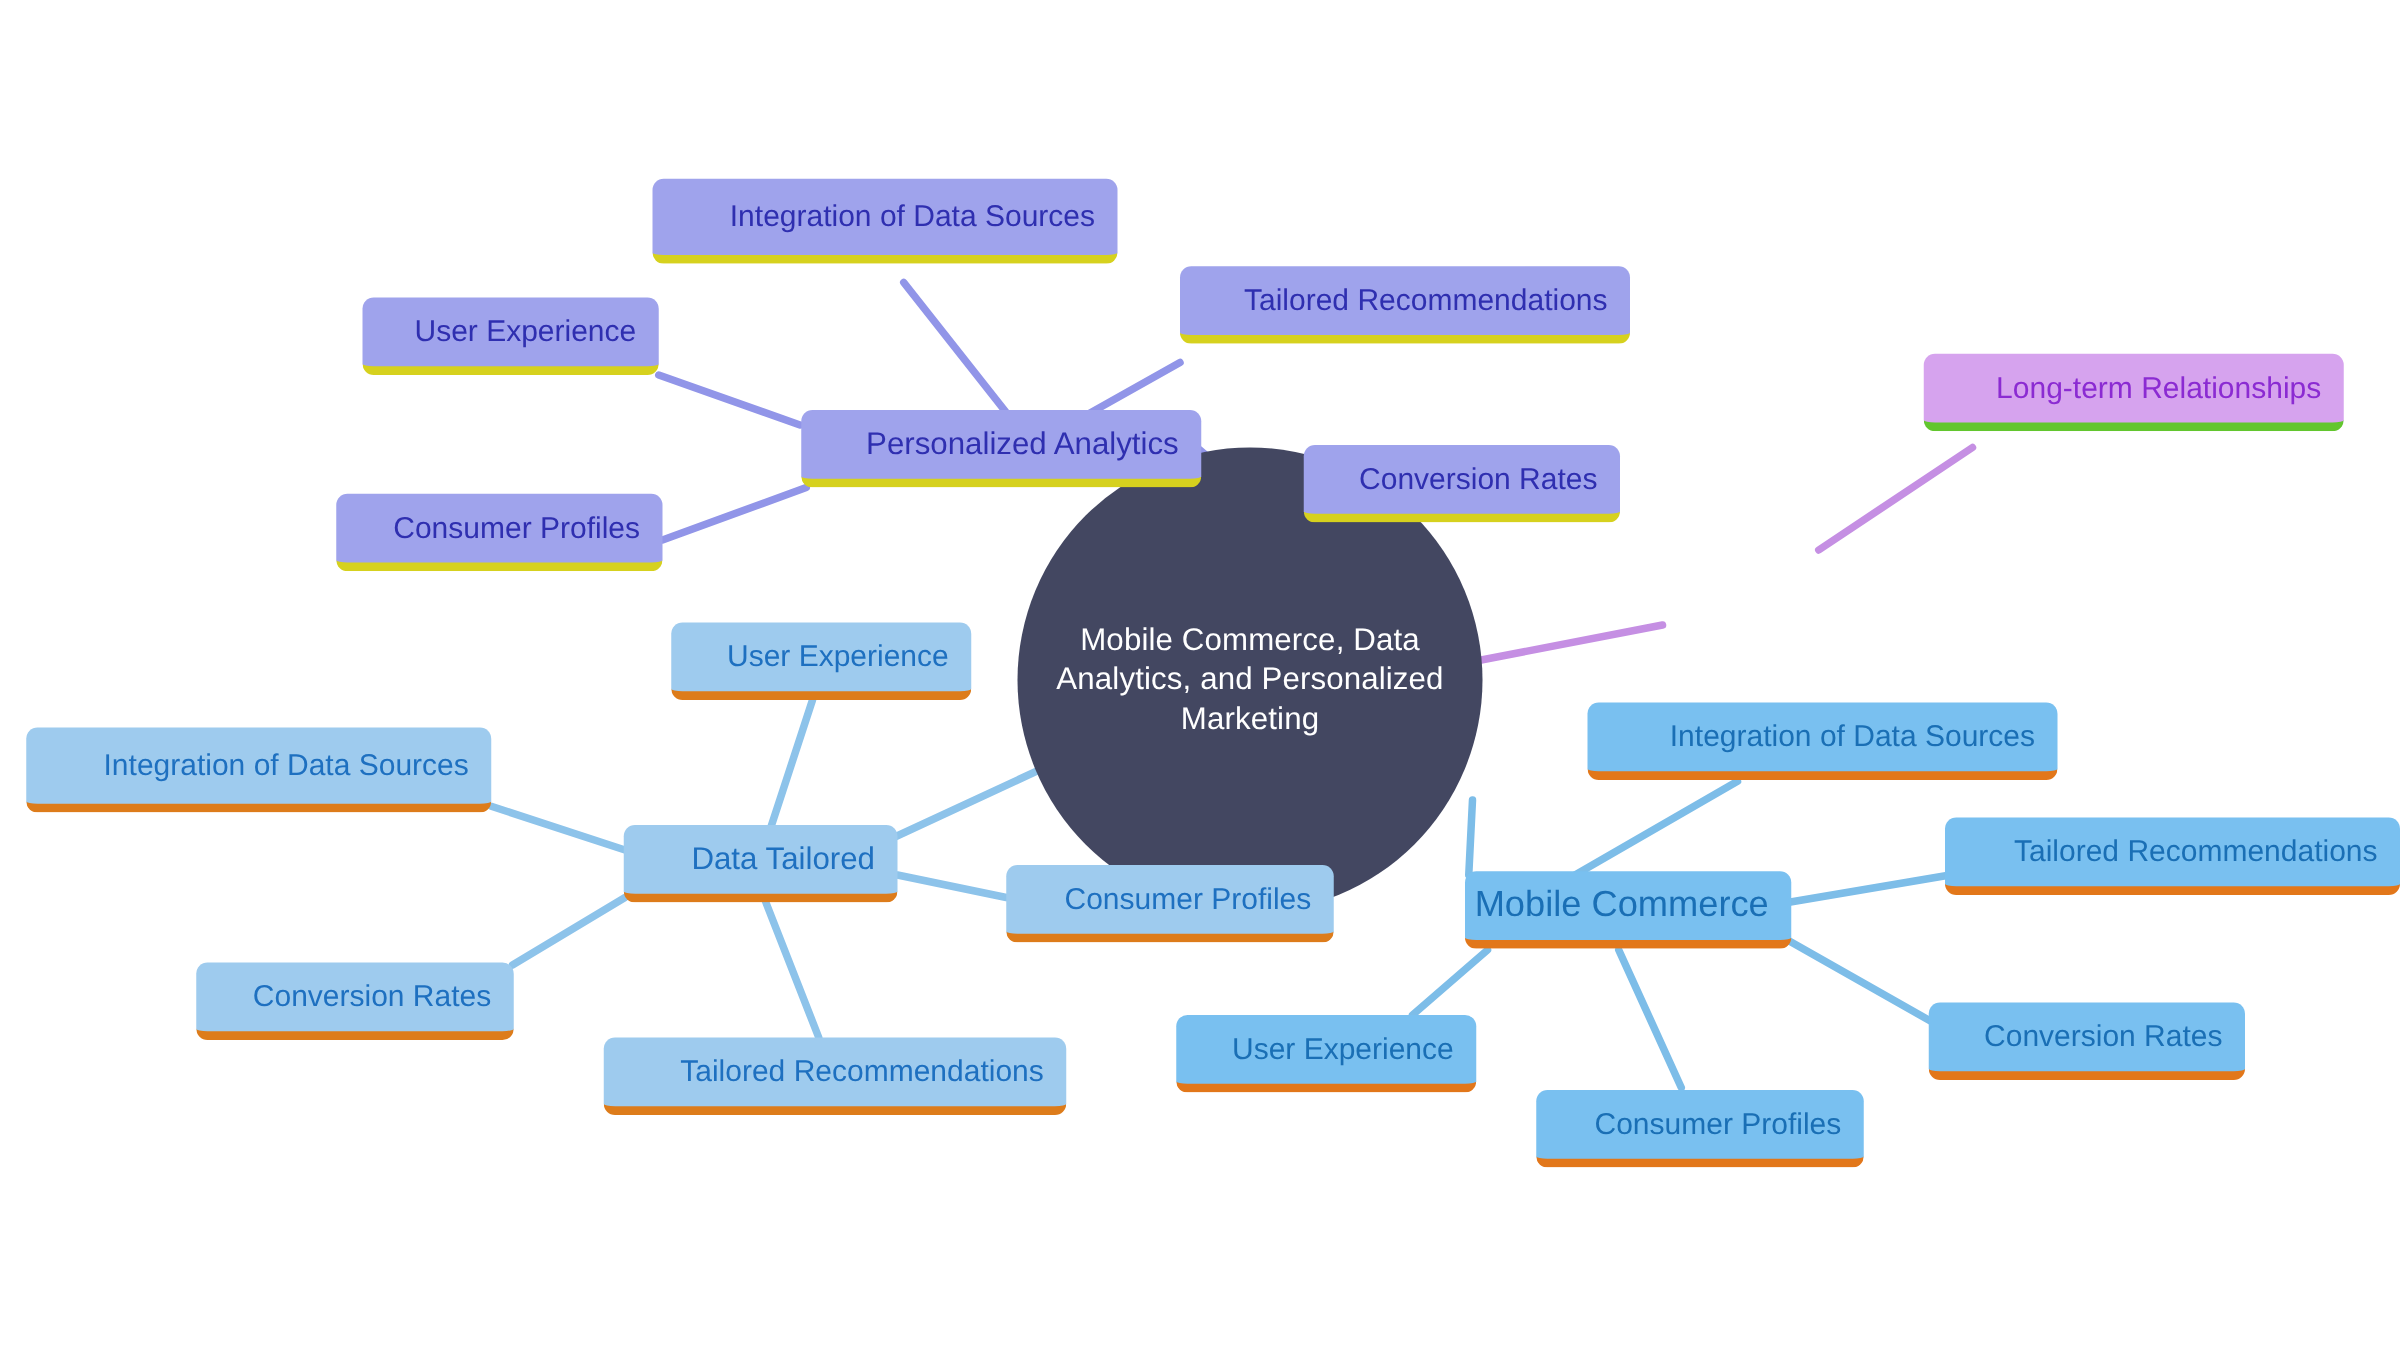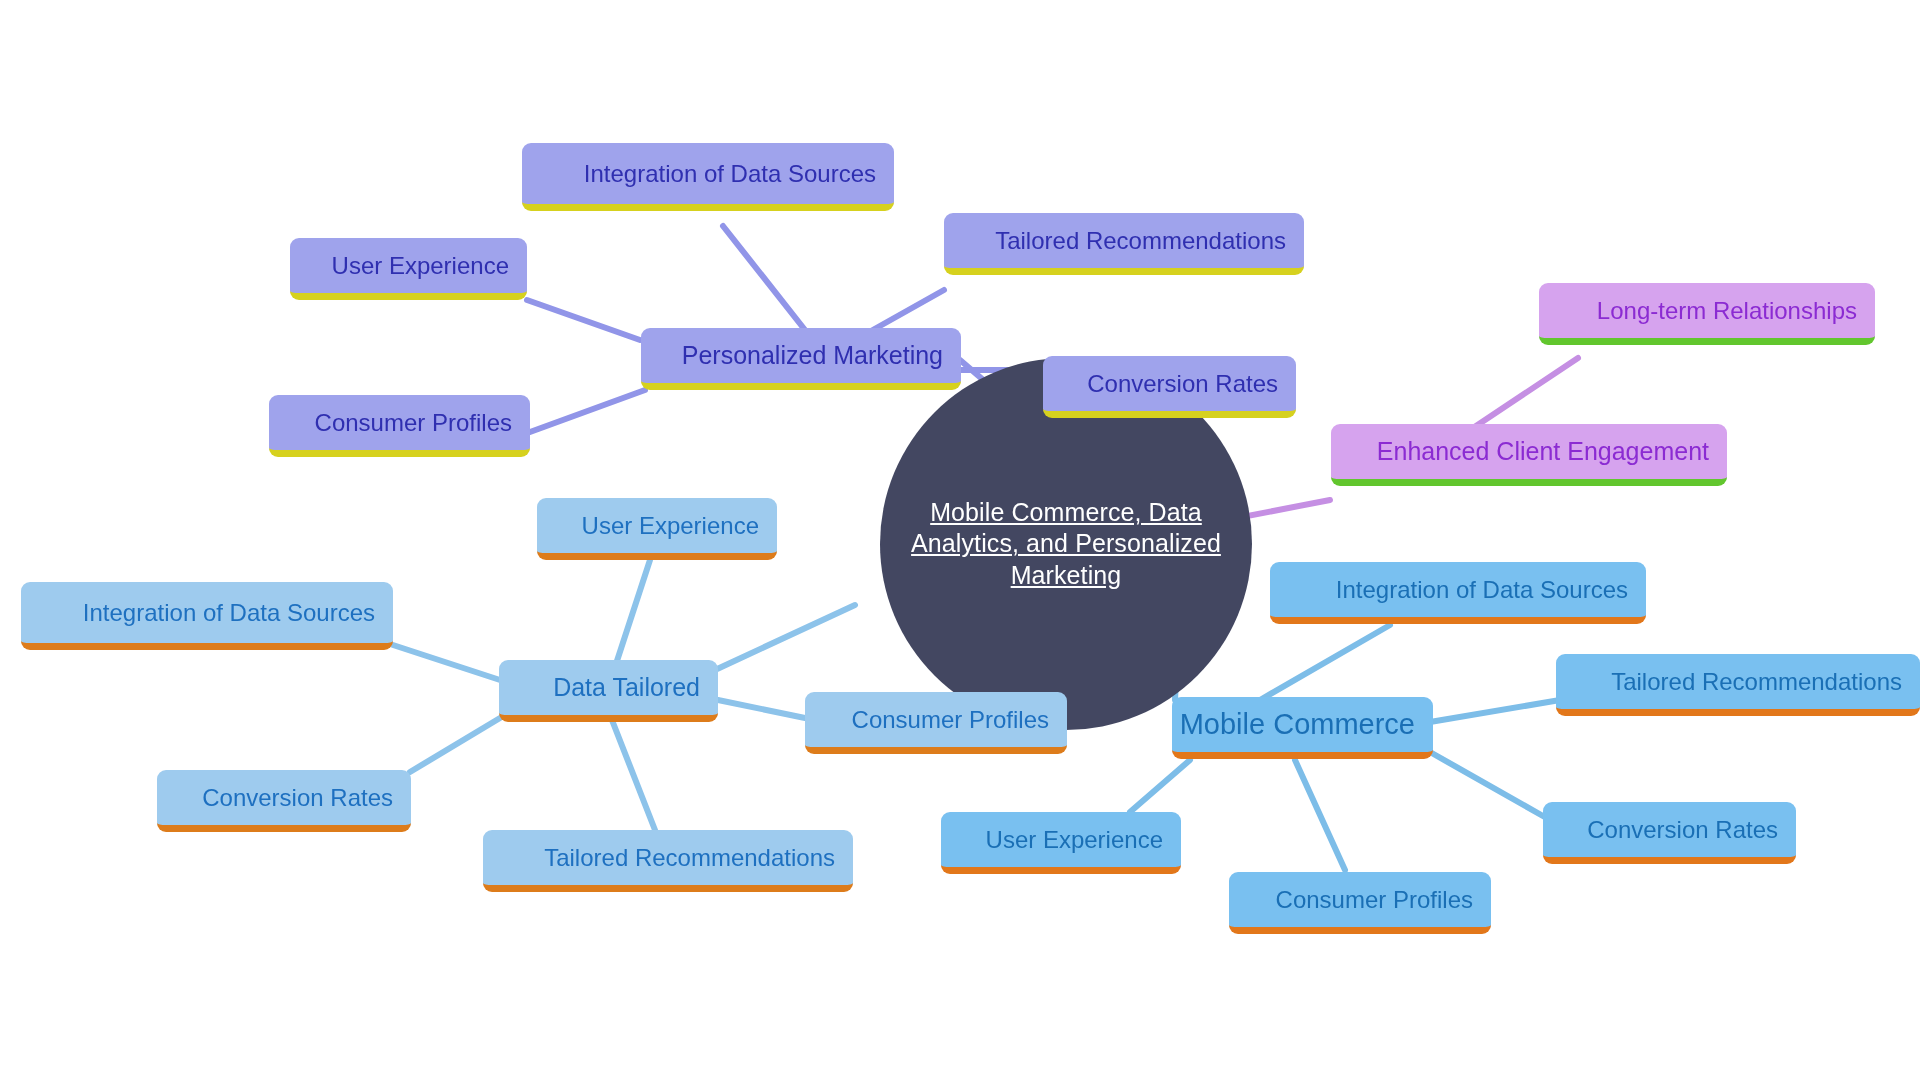--- a/index.html
+++ b/index.html
@@ -113,26 +113,26 @@
     <g stroke="#7dbde8" stroke-width="6" fill="none" stroke-linecap="round">
       <line x1="1175" y1="700" x2="1178" y2="640"></line>
       <line x1="1260" y1="700" x2="1390" y2="625"></line>
       <line x1="1430" y1="722" x2="1560" y2="700"></line>
       <line x1="1430" y1="752" x2="1550" y2="820"></line>
       <line x1="1295" y1="760" x2="1345" y2="870"></line>
       <line x1="1190" y1="760" x2="1130" y2="812"></line>
     </g>
   </svg>
 
-  <div class="node central" style="left:880px; top:358px; width:372px; height:372px;text-decoration:underline;">
+  <div class="node central" style="left:814px; top:358px; width:372px; height:372px;">
     <span class="label">Mobile Commerce, Data Analytics, and Personalized Marketing</span>
   </div>
 
   <div class="node purple" style="left:641px; top:328px; width:320px; height:62px; font-size:25px;">
-    <span class="label">Personalized Marketing</span>
+    <span class="label">Personalized Analytics</span>
   </div>
 
   <div class="node purple" style="left:522px; top:143px; width:372px; height:68px; font-size:24px;">
     <span class="label">Integration of Data Sources</span>
   </div>
 
   <div class="node purple" style="left:290px; top:238px; width:237px; height:62px; font-size:24px;">
     <span class="label">User Experience</span>
   </div>
 
@@ -141,23 +141,20 @@
   </div>
 
   <div class="node purple" style="left:944px; top:213px; width:360px; height:62px; font-size:24px;">
     <span class="label">Tailored Recommendations</span>
   </div>
 
   <div class="node purple" style="left:1043px; top:356px; width:253px; height:62px; font-size:24px;">
     <span class="label">Conversion Rates</span>
   </div>
 
-  <div class="node pink" style="left:1331px; top:424px; width:396px; height:62px; font-size:25px;">
-    <span class="label">Enhanced Client Engagement</span>
-  </div>
 
   <div class="node pink" style="left:1523px; top:283px; width:336px; height:62px; font-size:24px;margin-left:16px;">
     <span class="label">Long-term Relationships</span>
   </div>
 
   <div class="node blue" style="left:499px; top:660px; width:219px; height:62px; font-size:25px;">
     <span class="label">Data Tailored</span>
   </div>
 
   <div class="node blue" style="left:21px; top:582px; width:372px; height:68px; font-size:24px;">

